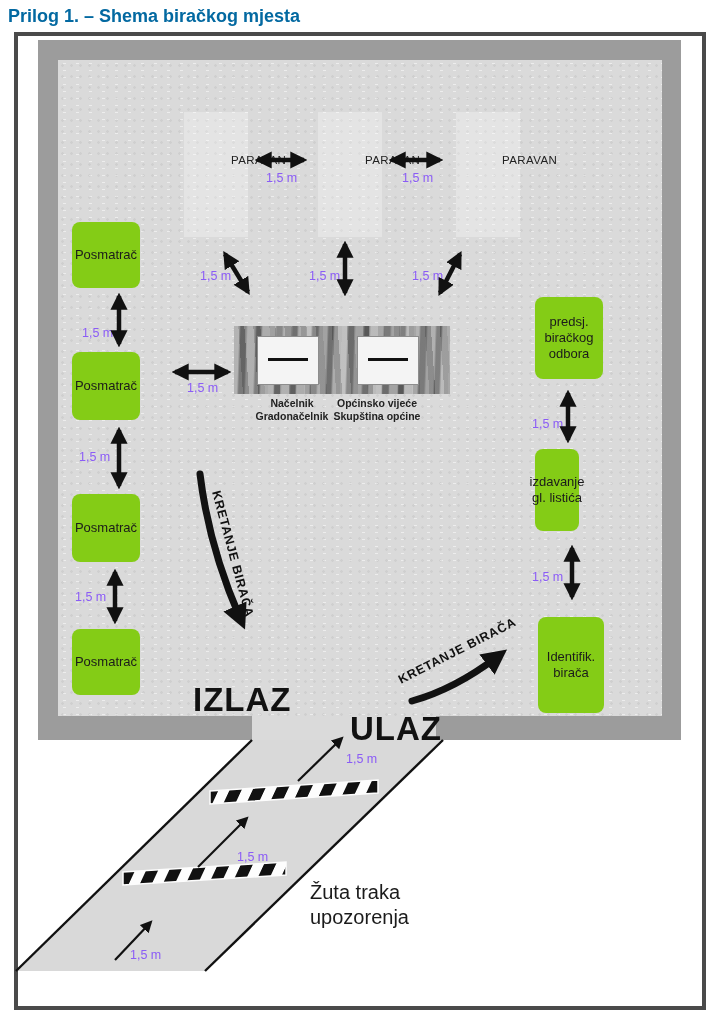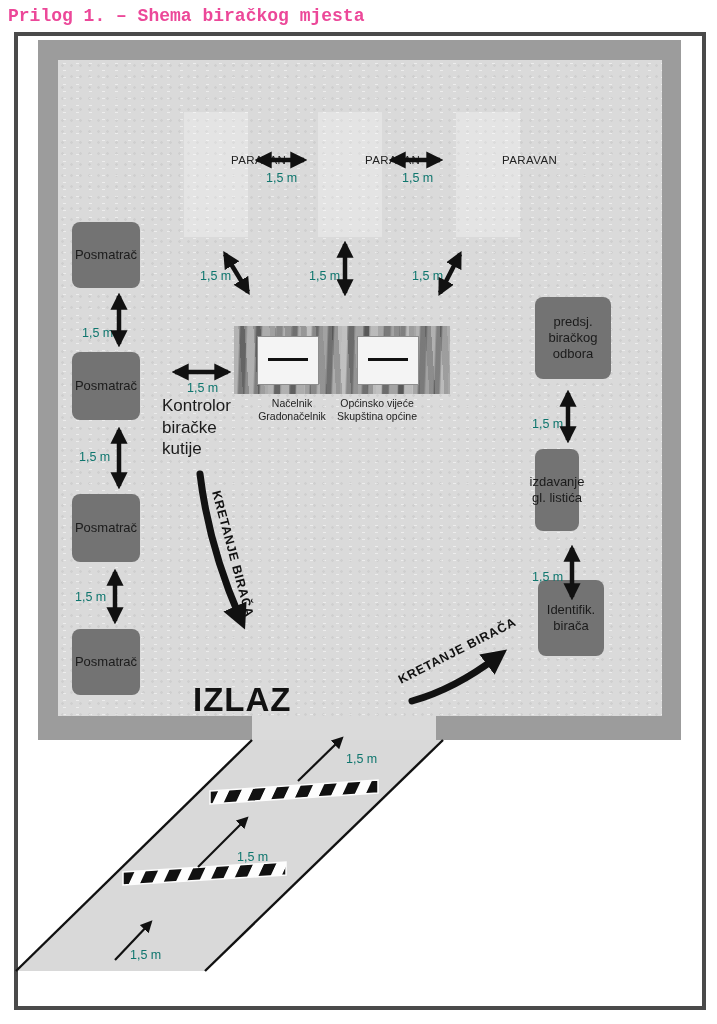--- a/index.html
+++ b/index.html
@@ -1,43 +1,43 @@
 <!DOCTYPE html>
 <html><head>
 <meta charset="utf-8">
 <style>
   html,body{margin:0;padding:0;background:#fff;}
   #stage{position:relative;width:717px;height:1024px;background:#fff;overflow:hidden;
          font-family:"Liberation Sans",sans-serif;color:#1b1b1b;}
-  .title{position:absolute;left:8px;top:6px;font-family:Liberation Mono, monospace;
-         font-weight:bold;font-size:18px;color:#ec4899;}
+  .title{position:absolute;left:8px;top:6px;font-family:Liberation Sans, sans-serif;
+         font-weight:bold;font-size:18px;color:#0369a1;}
   .frame{position:absolute;left:14px;top:32px;width:692px;height:978px;
          border:4px solid #4a4a4a;box-sizing:border-box;}
   .wall{position:absolute;left:38px;top:40px;width:643px;height:700px;background:#9c9c9c;}
   .floor{position:absolute;left:58px;top:60px;width:604px;height:656px;background:#dadada;
          background-image:radial-gradient(rgba(0,0,0,.05) 1px,transparent 1.4px),
                           radial-gradient(rgba(255,255,255,.5) 1px,transparent 1.4px);
          background-size:9px 11px,13px 7px;}
   .gapfill{position:absolute;left:252px;top:716px;width:184px;height:24px;background:#dadada;}
   .boothband{position:absolute;top:112px;width:64px;height:125px;background:rgba(255,255,255,.28);}
   .lbl{position:absolute;white-space:nowrap;}
   .paravan{font-size:11.5px;letter-spacing:.4px;color:#222;padding-left:44px;}
-  .dist{font-size:12.5px;color:#0f766e;}
-  .box{position:absolute;background:#737373;border-radius:8px;display:flex;align-items:center;
+  .dist{font-size:12.5px;color:#8b5cf6;}
+  .box{position:absolute;background:#84cc16;border-radius:8px;display:flex;align-items:center;
        justify-content:center;text-align:center;font-size:13px;line-height:16px;color:#1b1b1b;}
   .bigword{position:absolute;font-weight:bold;font-size:33px;letter-spacing:1px;color:#111;
            text-align:center;}
   .photo{position:absolute;left:234px;top:326px;width:216px;height:68px;
          background:
            repeating-linear-gradient(92deg,rgba(200,200,200,.55) 0 5px,rgba(90,90,90,.5) 7px 12px,
              rgba(170,170,170,.5) 14px 21px,rgba(60,60,60,.45) 23px 27px,rgba(190,190,190,.5) 29px 36px),
            repeating-linear-gradient(86deg,#9a9a9a 0 9px,#6f6f6f 9px 15px,#b7b7b7 15px 24px,#7d7d7d 24px 31px);}
   .bbox{position:absolute;top:10px;width:60px;height:47px;background:#f4f4f4;border:1px solid #8d8d8d;}
   .slot{position:absolute;left:10px;top:21px;width:40px;height:3px;background:#111;}
-  .caption{position:absolute;top:397px;font-size:10.5px;line-height:13px;text-align:center;color:#222;}
+  .caption{position:absolute;top:397px;font-size:10.5px;line-height:13px;text-align:center;color:#222;font-weight:bold;}
   .txtblock{position:absolute;color:#1b1b1b;}
   svg{position:absolute;left:0;top:0;z-index:3;}
   .overlay-lbl{z-index:4;}
 </style>
 </head>
 <body>
 
 <div id="stage">
 
   <div class="title">Prilog 1. – Shema biračkog mjesta</div>
@@ -69,30 +69,30 @@
   <div class="box" style="left:72px;top:494px;width:68px;height:68px">
       <span>Posmatrač</span>
     </div>
   <div class="box" style="left:72px;top:629px;width:68px;height:66px">
       <span>Posmatrač</span>
     </div>
   <div class="lbl dist" style="left:82px;top:326px">1,5 m</div>
   <div class="lbl dist" style="left:79px;top:450px">1,5 m</div>
   <div class="lbl dist" style="left:75px;top:590px">1,5 m</div>
 
-  <div class="box" style="left:535px;top:297px;width:76px;height:82px">
+  <div class="box" style="left:535px;top:297px;width:68px;height:82px">
     <div><span>predsj.</span><br>
          <span>biračkog</span><br>
          <span>odbora</span></div>
   </div>
   <div class="box" style="left:535px;top:449px;width:44px;height:82px">
     <div><span>izdavanje</span><br>
          <span>gl. listića</span></div>
   </div>
-  <div class="box" style="left:538px;top:580px;width:66px;height:76px">
+  <div class="box" style="left:538px;top:617px;width:66px;height:96px">
     <div><span>Identifik.</span><br>
          <span>birača</span></div>
   </div>
   <div class="lbl dist" style="left:532px;top:417px">1,5 m</div>
   <div class="lbl dist" style="left:532px;top:570px">1,5 m</div>
 
   <div class="photo">
     <div class="bbox" style="left:23px">
         <div class="slot"></div>
       </div>
@@ -103,25 +103,20 @@
   <div class="caption" style="left:252px;width:80px">
     <span>Načelnik</span><br>
     <span>Gradonačelnik</span>
   </div>
   <div class="caption" style="left:332px;width:90px">
     <span>Općinsko vijeće</span><br>
     <span>Skupština općine</span>
   </div>
 
   <div class="lbl dist" style="left:187px;top:381px">1,5 m</div>
-  <div class="txtblock" style="left:162px;top:395px;font-size:17px;line-height:21.5px">
-    <span>Kontrolor</span><br>
-    <span>biračke</span><br>
-    <span>kutije</span>
-  </div>
 
   <svg width="717" height="1024" viewBox="0 0 717 1024">
     <defs>
       <marker id="mA" viewBox="0 0 10 10" refX="8" refY="5" markerWidth="3.8" markerHeight="3.8" orient="auto-start-reverse">
           <path d="M0,0 L10,5 L0,10 z" fill="#111"></path>
         </marker>
       <marker id="mT" viewBox="0 0 10 10" refX="7" refY="5" markerWidth="5.5" markerHeight="5.5" orient="auto">
           <path d="M0,0 L10,5 L0,10 z" fill="#111"></path>
         </marker>
       <marker id="mC" viewBox="0 0 10 10" refX="5" refY="5" markerWidth="3.6" markerHeight="3.6" orient="auto">
@@ -156,19 +151,24 @@
     <line x1="572" y1="548" x2="572" y2="597" stroke="#111" stroke-width="4.5" marker-start="url(#mA)" marker-end="url(#mA)"></line>
     <line x1="175" y1="372" x2="228" y2="372" stroke="#111" stroke-width="4.5" marker-start="url(#mA)" marker-end="url(#mA)"></line>
 
     <path d="M 200,474 C 206,524 220,572 240,618" fill="none" stroke="#111" stroke-width="7" stroke-linecap="round" marker-end="url(#mC)"></path>
     <path d="M 412,701 C 441,693 468,679 497,657" fill="none" stroke="#111" stroke-width="7" stroke-linecap="round" marker-end="url(#mC)"></path>
     <text transform="translate(212,492) rotate(75)" font-family="Liberation Sans, sans-serif" font-size="12.5" font-weight="bold" letter-spacing="0.8" fill="#111">KRETANJE BIRAČA</text>
     <text transform="translate(401,684) rotate(-27)" font-family="Liberation Sans, sans-serif" font-size="12.5" font-weight="bold" letter-spacing="0.8" fill="#111">KRETANJE BIRAČA</text>
   </svg>
 
   <div class="bigword overlay-lbl" style="left:193px;top:681px;width:95px">IZLAZ</div>
+  <div class="bigword overlay-lbl" style="left:350px;top:710px;width:86px">ULAZ</div>
 
   <div class="lbl dist overlay-lbl" style="left:346px;top:752px">1,5 m</div>
   <div class="lbl dist overlay-lbl" style="left:237px;top:850px">1,5 m</div>
   <div class="lbl dist overlay-lbl" style="left:130px;top:948px">1,5 m</div>
 
+  <div class="txtblock overlay-lbl" style="left:310px;top:880px;font-size:20px;line-height:25px">
+    <span>Žuta traka</span><br>
+    <span>upozorenja</span>
+  </div>
 
 </div>
 
 </body></html>

